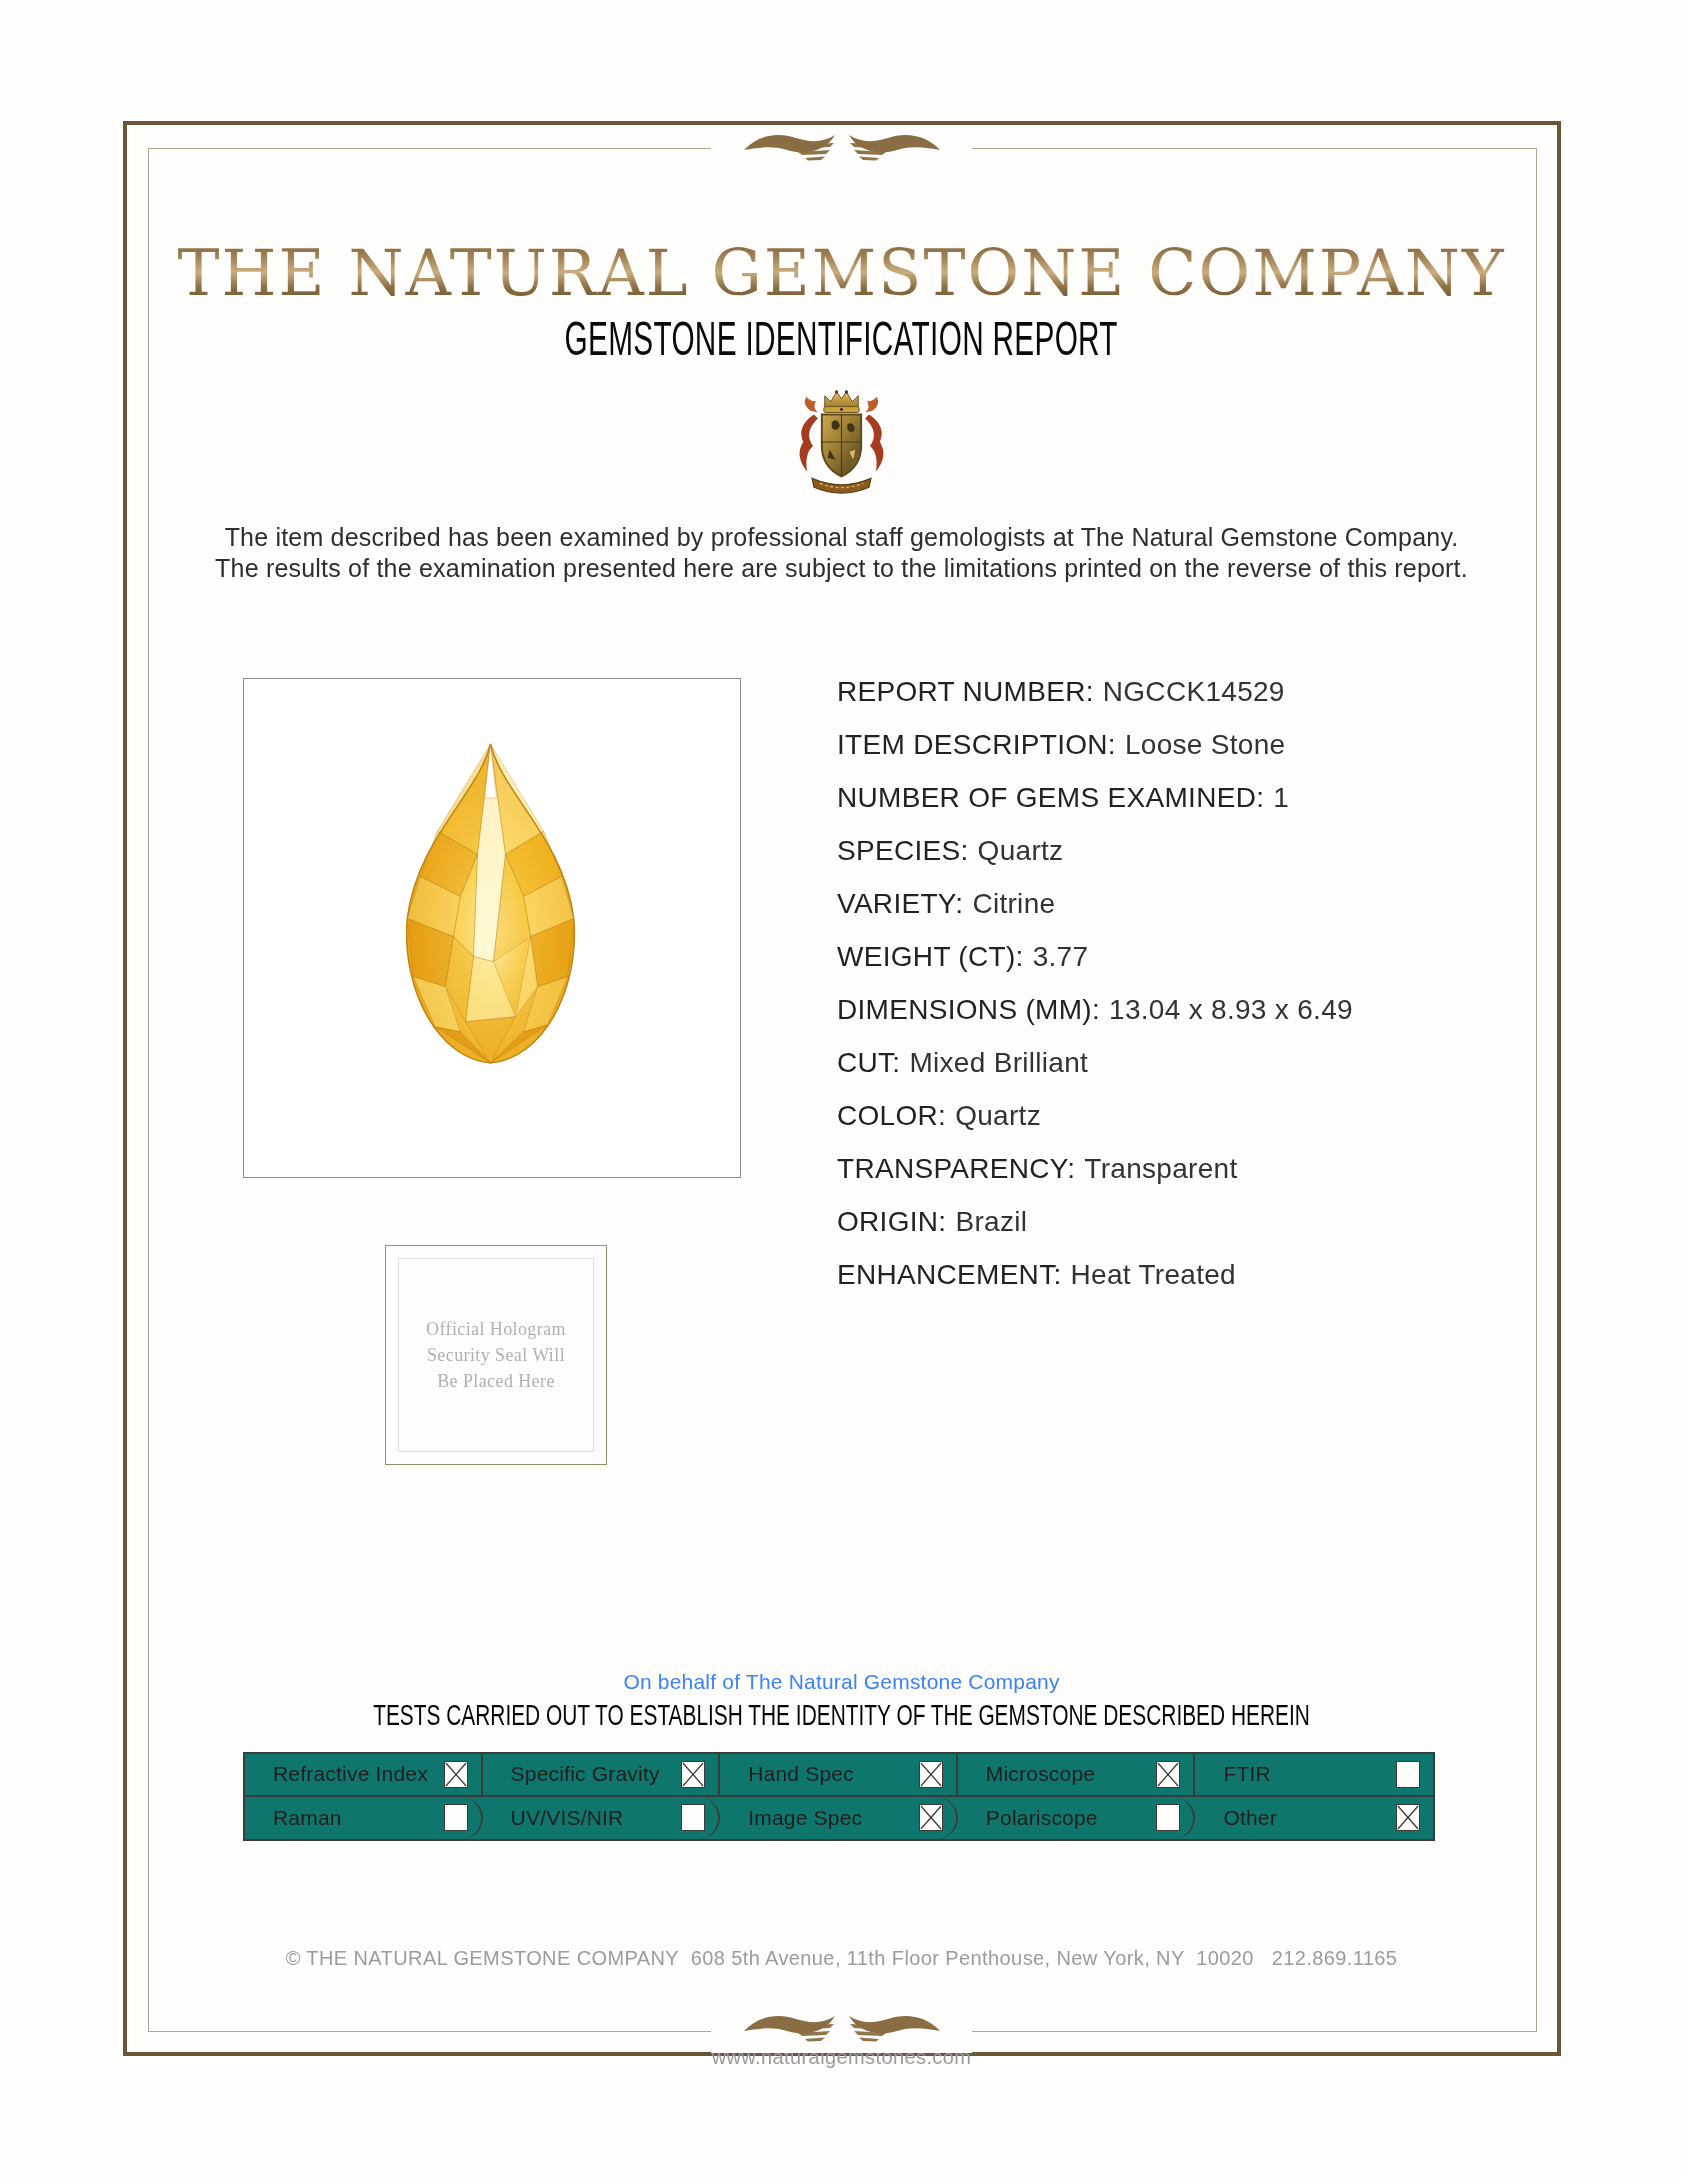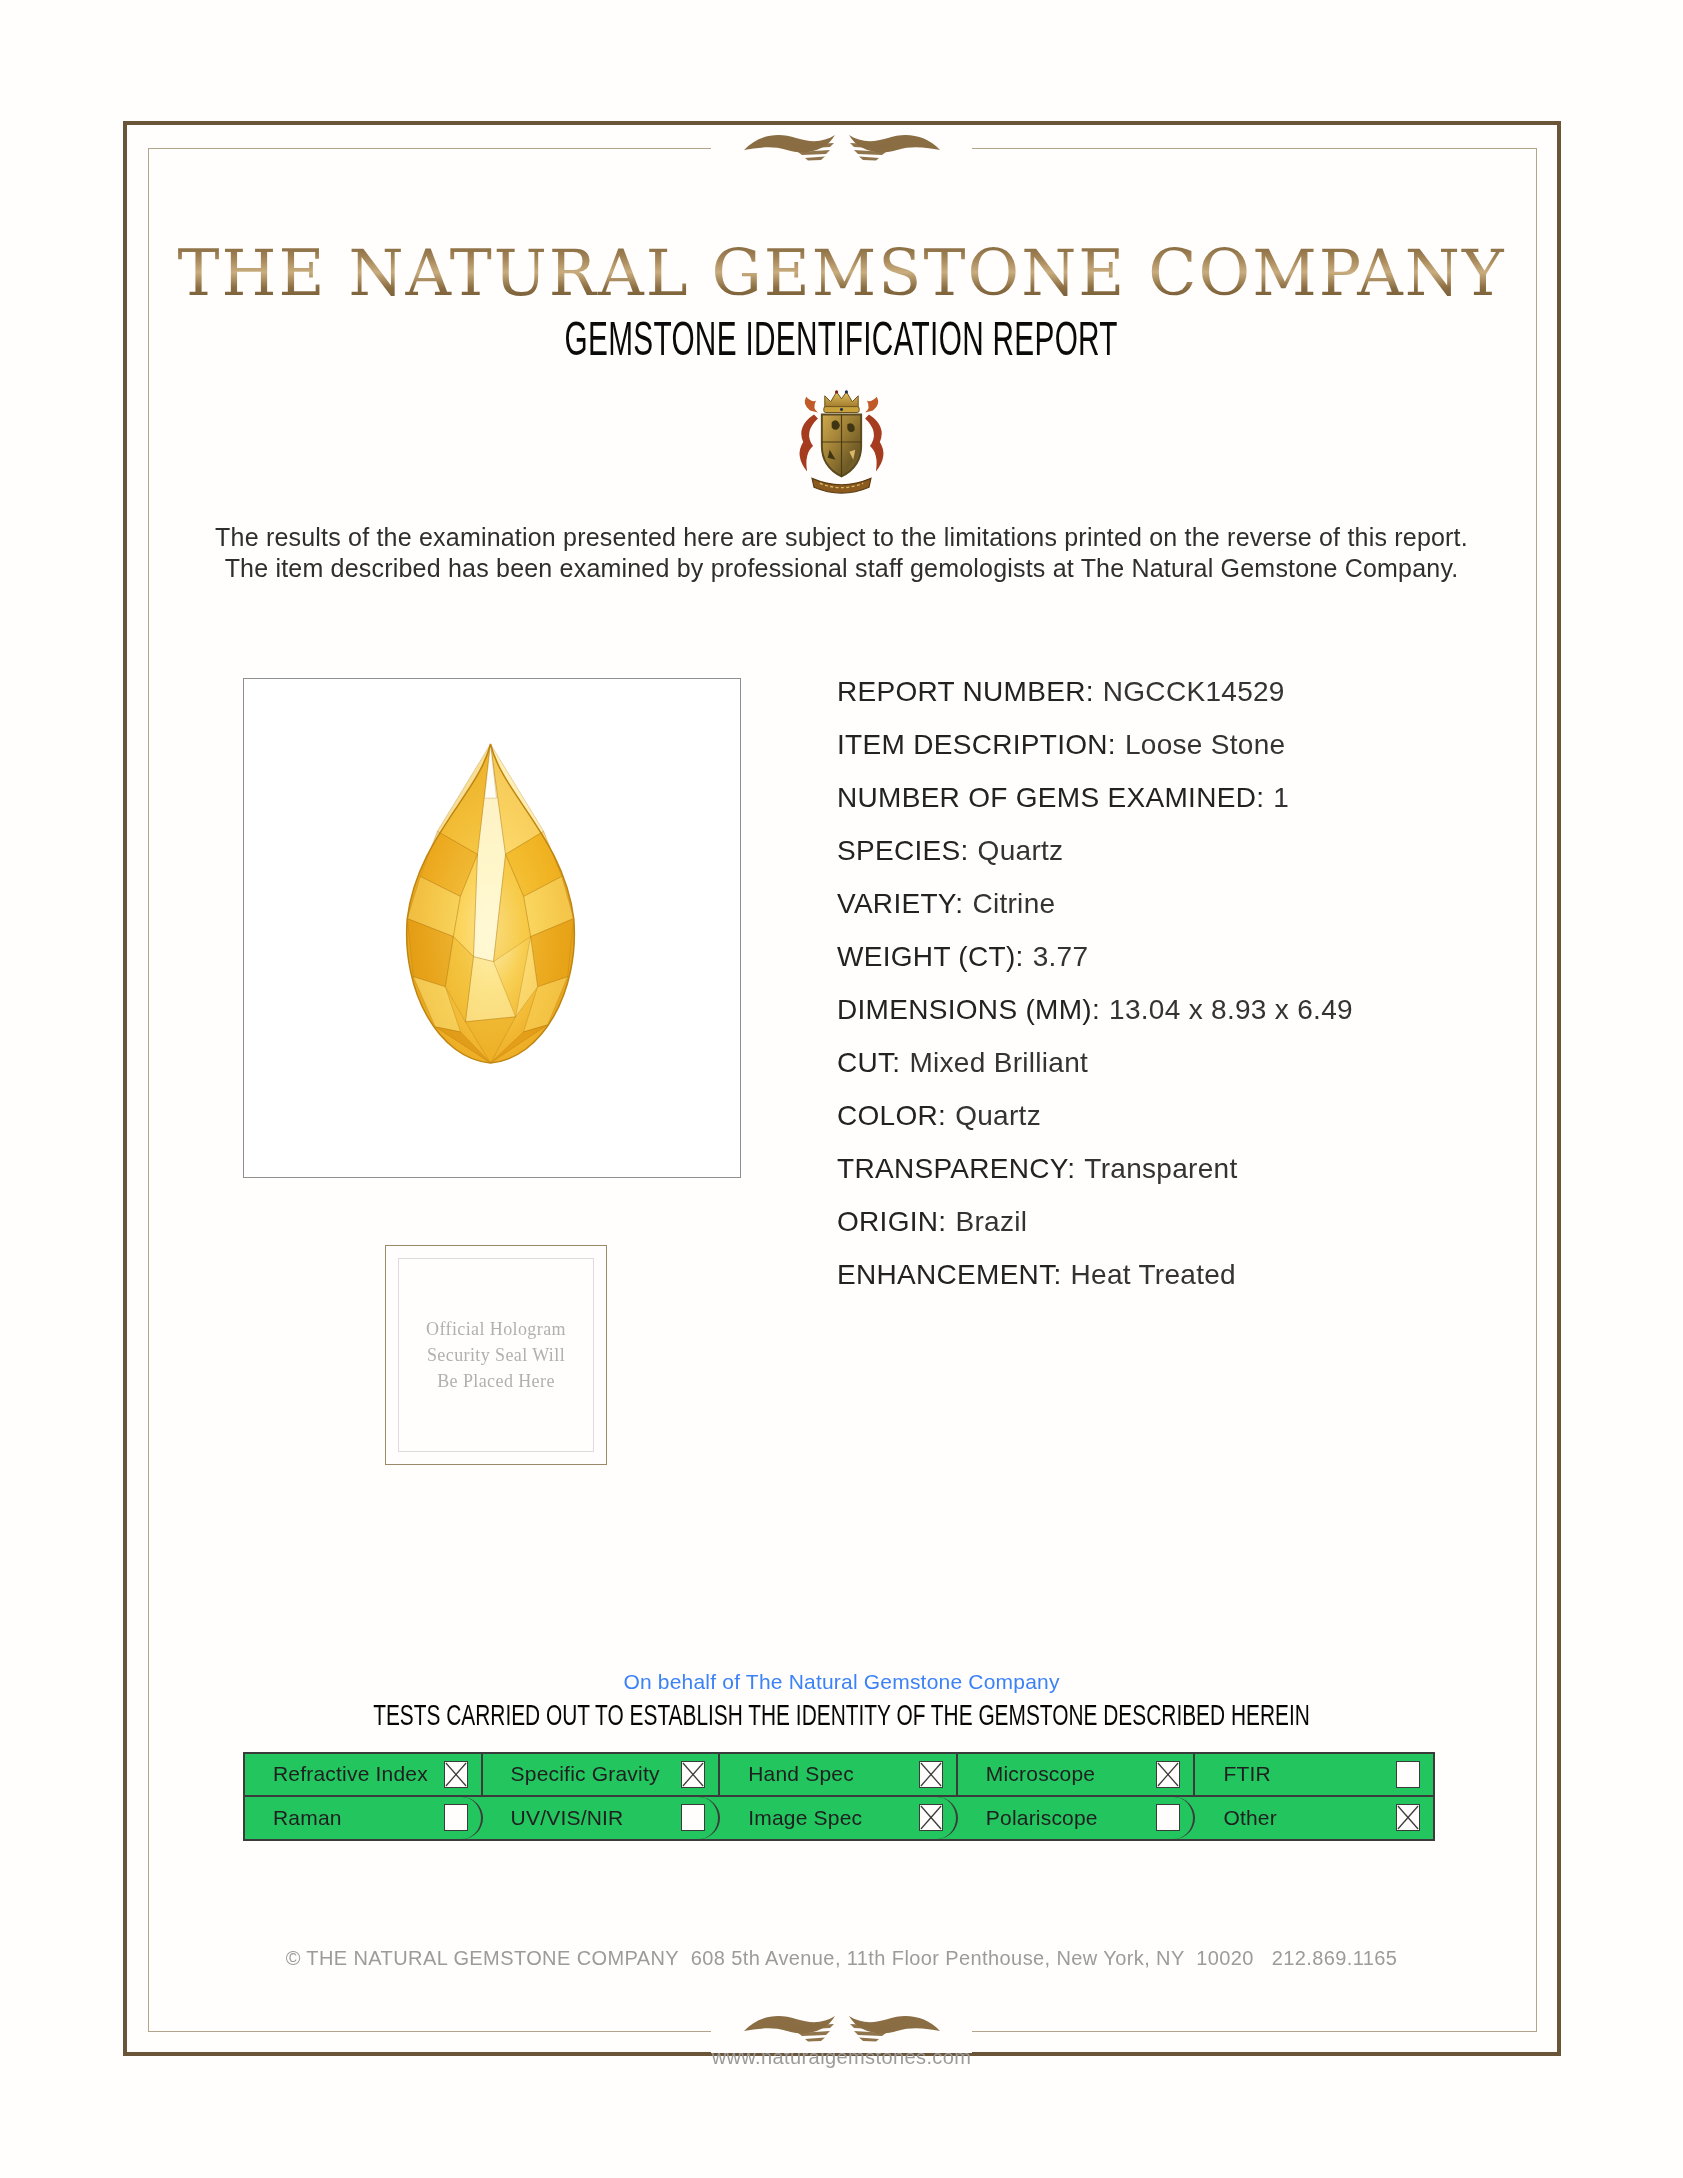--- a/index.html
+++ b/index.html
@@ -61,21 +61,21 @@
   }
   .tests-title-row{position:absolute;top:1697px;left:0;width:100%;text-align:center;}
   .tests-title{
     display:inline-block;font-size:29px;line-height:36px;color:#060606;
     transform:scaleX(0.72);transform-origin:center;white-space:nowrap;
   }
   .tests-table{
     position:absolute;left:243px;top:1752px;width:1192px;height:89px;
     border:2.5px solid #3b3b3b;box-sizing:border-box;
     display:grid;grid-template-columns:repeat(5,1fr);grid-template-rows:1fr 1fr;
-    background:#22c55e;
+    background:#0f766e;
   }
   .cell{
     border-right:2px solid #3b3b3b;border-bottom:2px solid #3b3b3b;
     display:flex;align-items:center;justify-content:space-between;
     padding:0 13px 0 28px;box-sizing:border-box;
   }
   .cell:nth-child(5n){border-right:none;}
   .cell:nth-child(n+6){border-bottom:none;border-radius:21px;}
   .cell-label{font-size:21px;color:#1f1f1f;letter-spacing:0.2px;}
   .checkbox{
@@ -150,22 +150,22 @@
     <path d="M40,38 q4,-4 7,0 q3,4 -1,7 q-4,2 -6,-2 Z" fill="#3f3512"></path>
     <path d="M56,40 q5,-3 7,2 q2,5 -3,6 q-5,0 -4,-8 Z" fill="#3f3512"></path>
     <path d="M38,66 l6,10 l-8,-2 Z" fill="#3f3512"></path>
     <path d="M58,68 l6,-2 l-2,10 Z" fill="#d9b96a"></path>
 
     <path d="M20,95 Q50,108 80,95 L78,104 Q50,116 22,104 Z" fill="#8a5a1e" stroke="#5e3c12" stroke-width="1.2"></path>
     <path d="M28,100 Q50,109 72,100" stroke="#d9b96a" stroke-width="1.4" fill="none" stroke-dasharray="3,2.5"></path>
   </svg>
 
   <div class="intro">
+    <div>The item described has been examined by professional staff gemologists at The Natural Gemstone Company.</div>
     <div>The results of the examination presented here are subject to the limitations printed on the reverse of this report.</div>
-    <div>The item described has been examined by professional staff gemologists at The Natural Gemstone Company.</div>
   </div>
 
   <div class="photo-frame">
     <svg class="gem" viewBox="0 0 250 340">
       <defs>
         <radialGradient id="gg" cx="50%" cy="58%" r="65%">
           <stop offset="0" stop-color="#fdf0b8"></stop>
           <stop offset="0.3" stop-color="#f8d055"></stop>
           <stop offset="0.6" stop-color="#f0b22a"></stop>
           <stop offset="0.85" stop-color="#e39c15"></stop>

